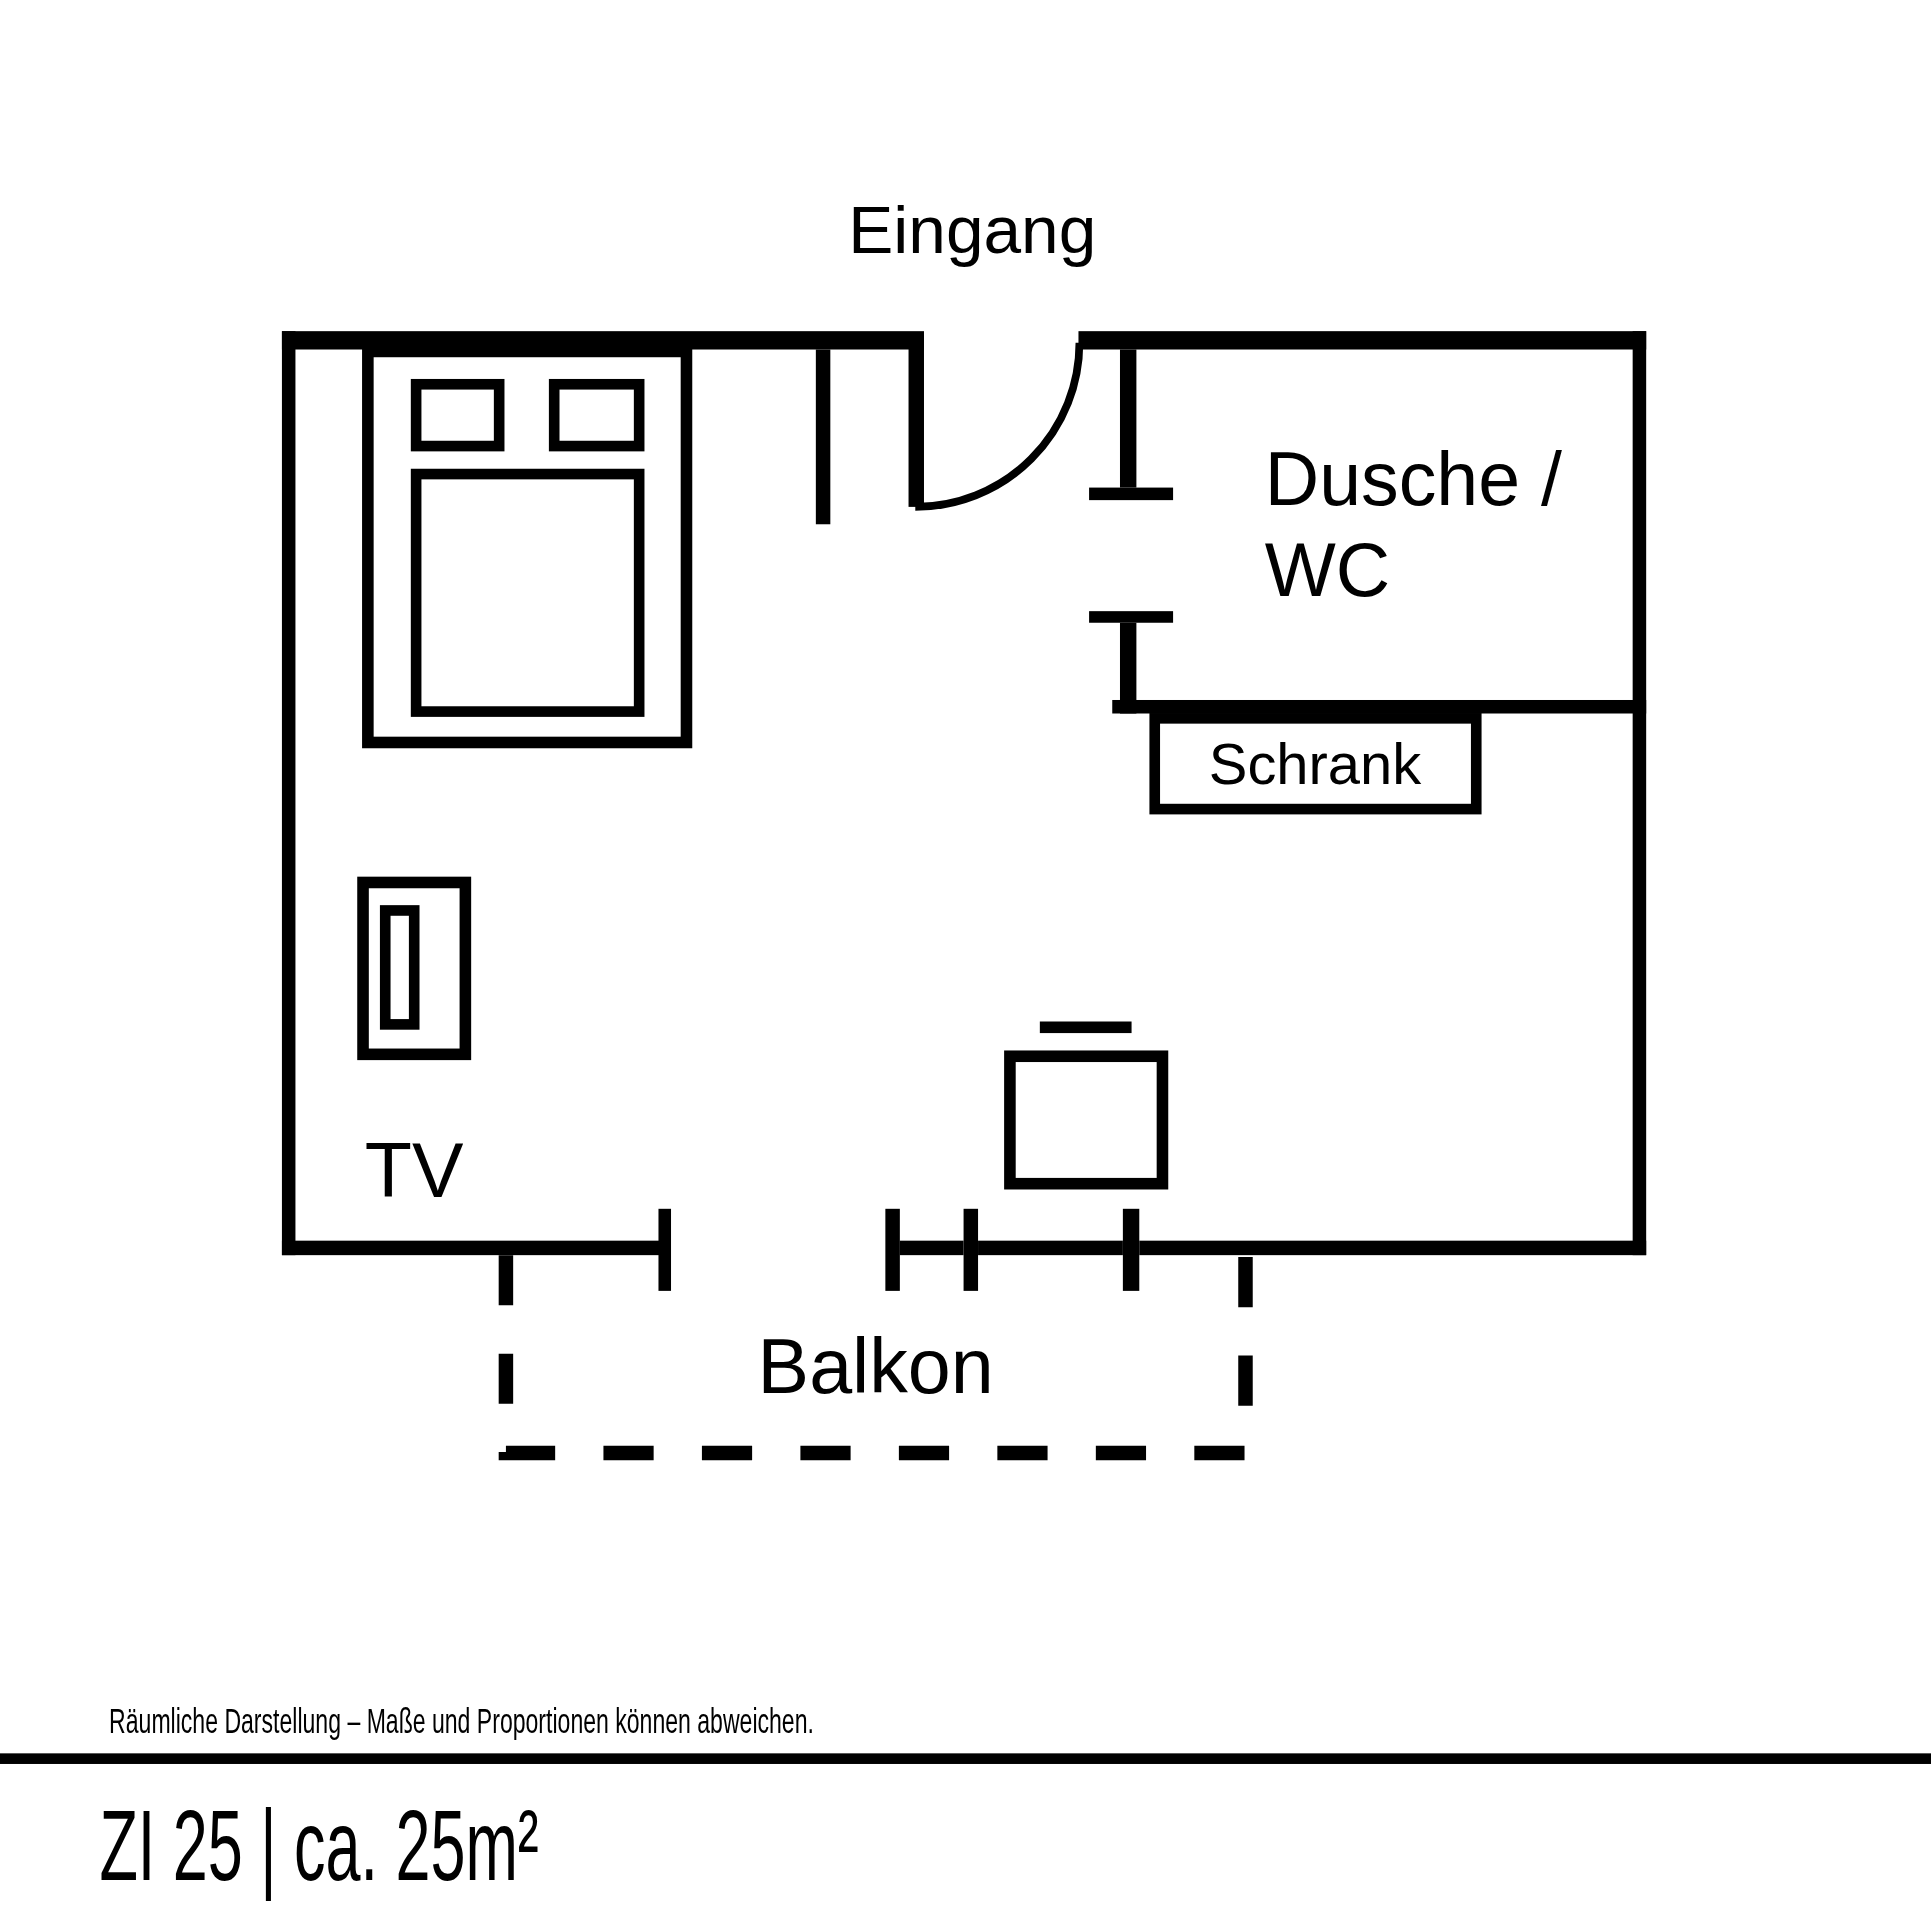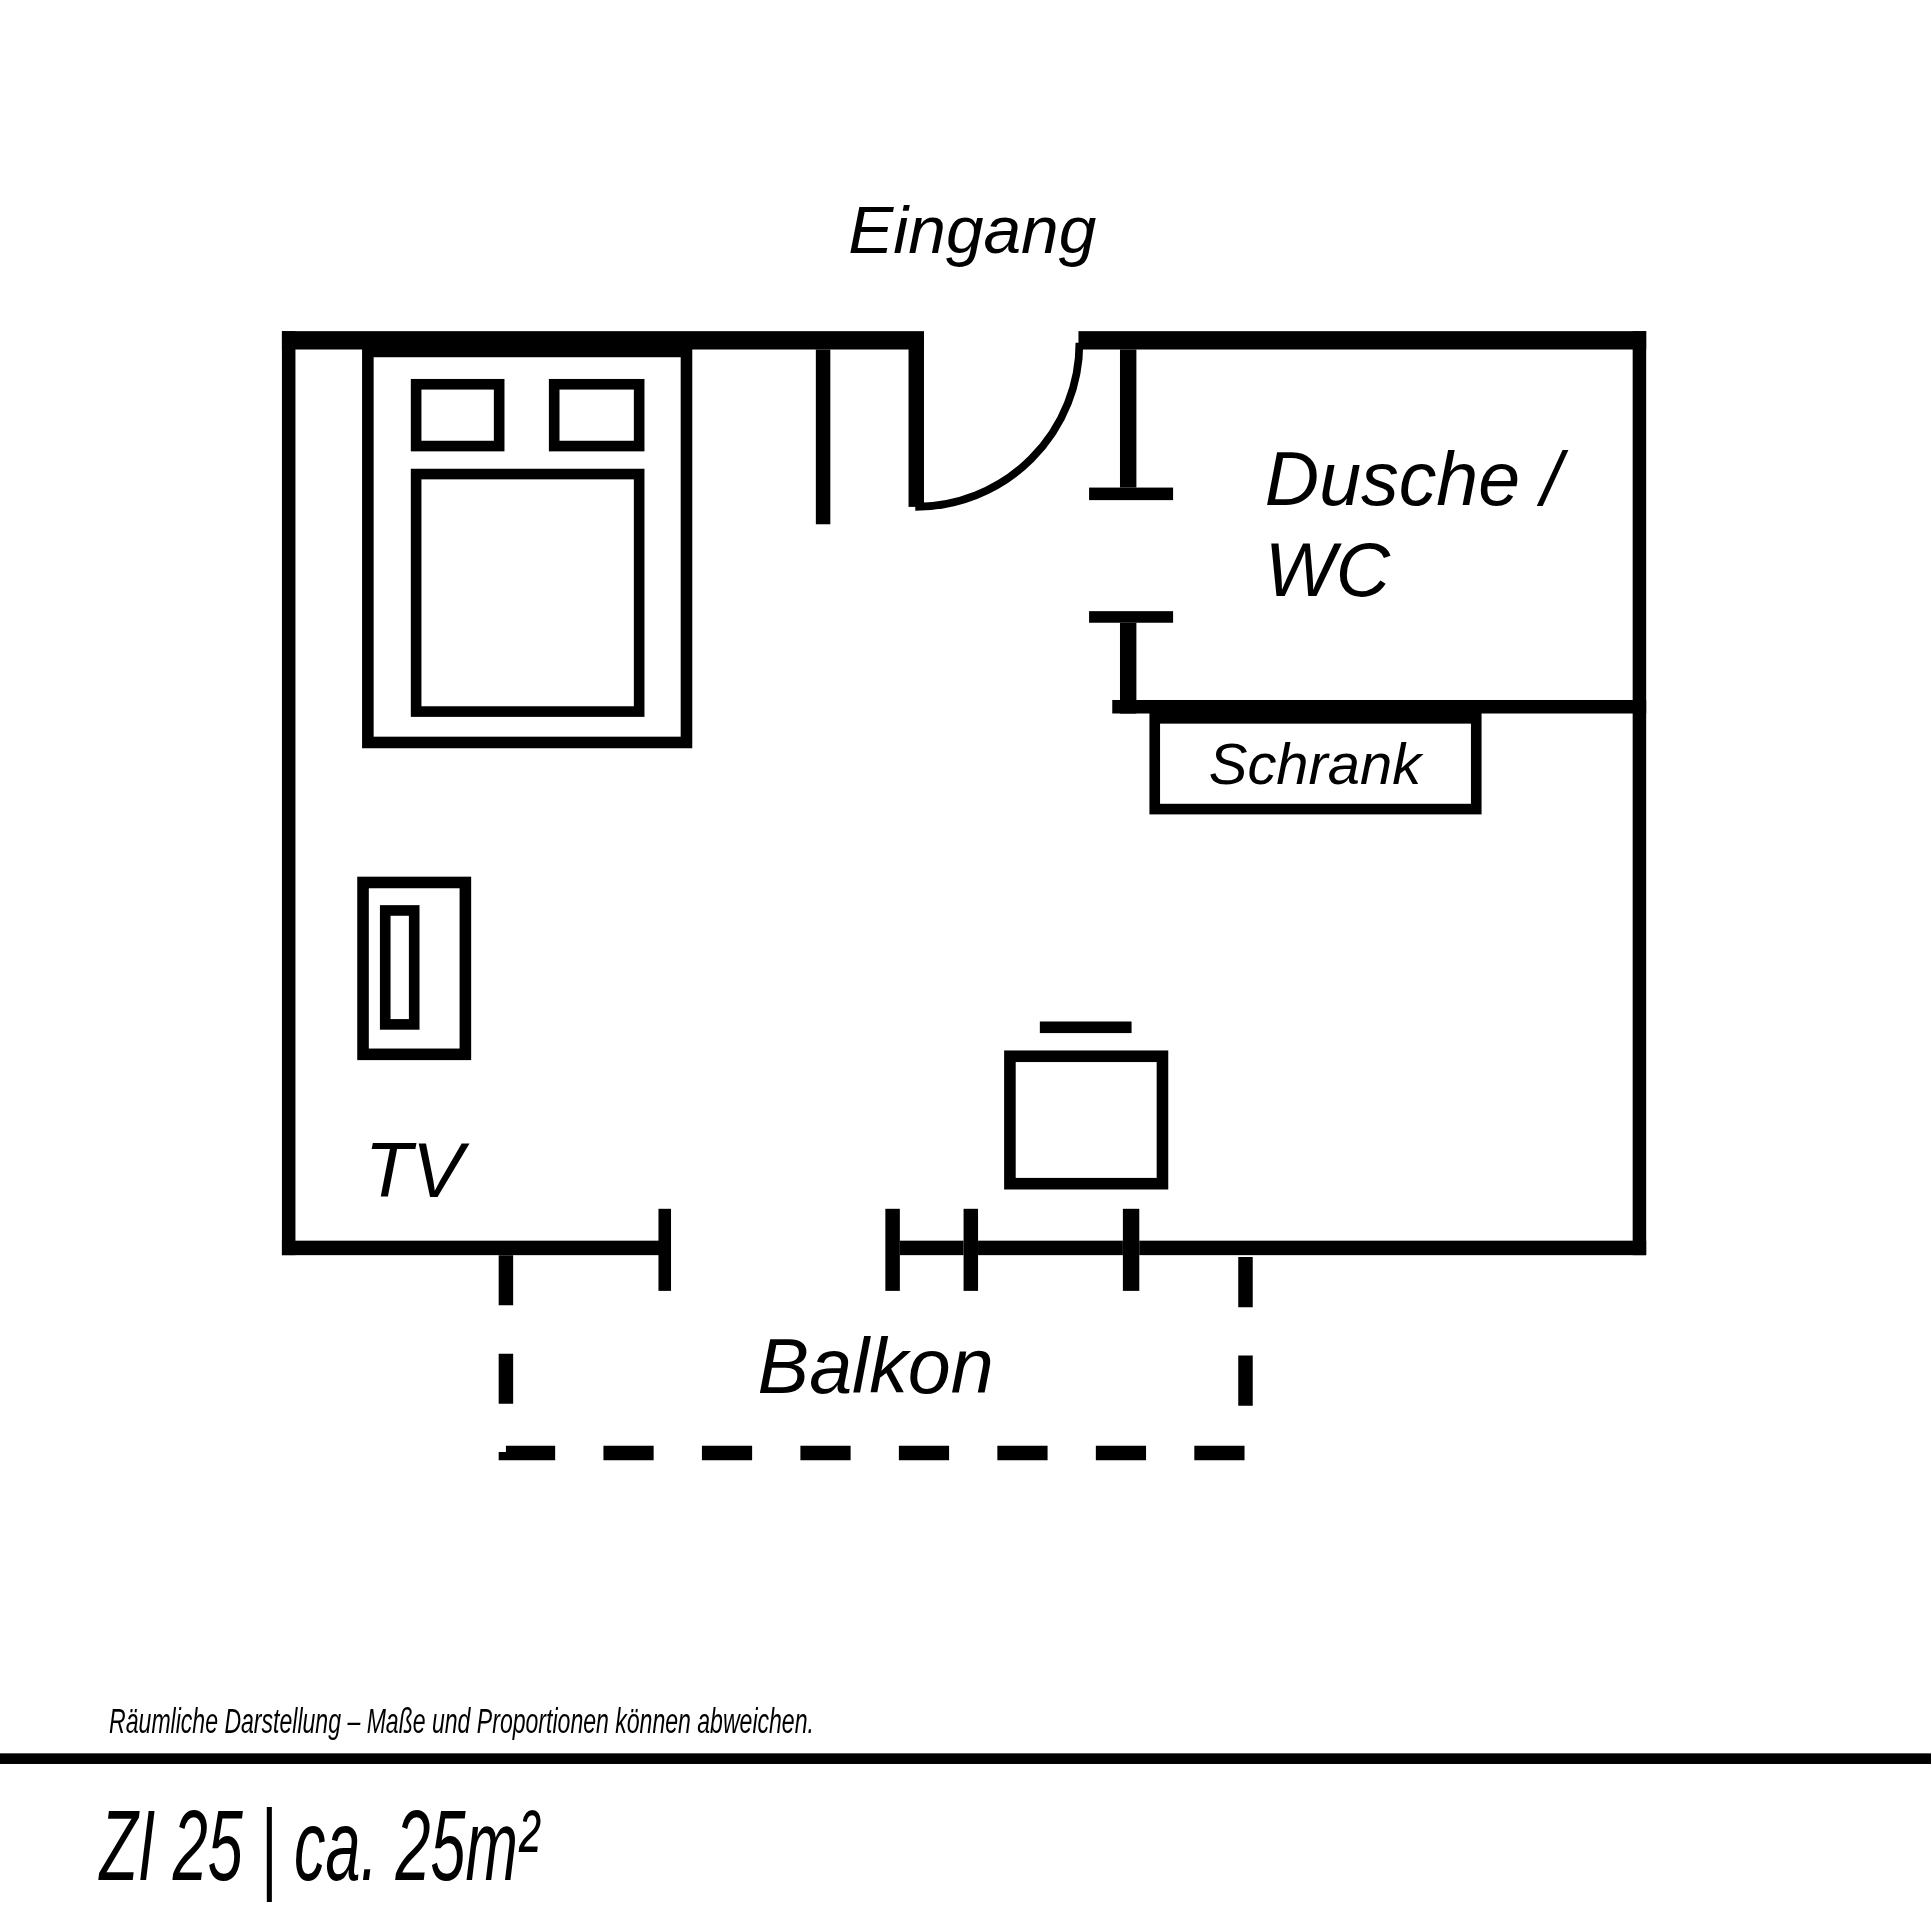--- a/index.html
+++ b/index.html
@@ -6,21 +6,20 @@
     margin: 0;
     padding: 0;
     background: #ffffff;
   }
   .page {
     position: relative;
     width: 1931px;
     height: 1931px;
     background: #ffffff;
     overflow: hidden;
-    font-style: italic;
   }
   svg.floorplan {
     display: block;
     width: 1931px;
     height: 1931px;
   }
   svg text {
     font-family: "Liberation Sans", sans-serif;
     fill: #000000;
   }

